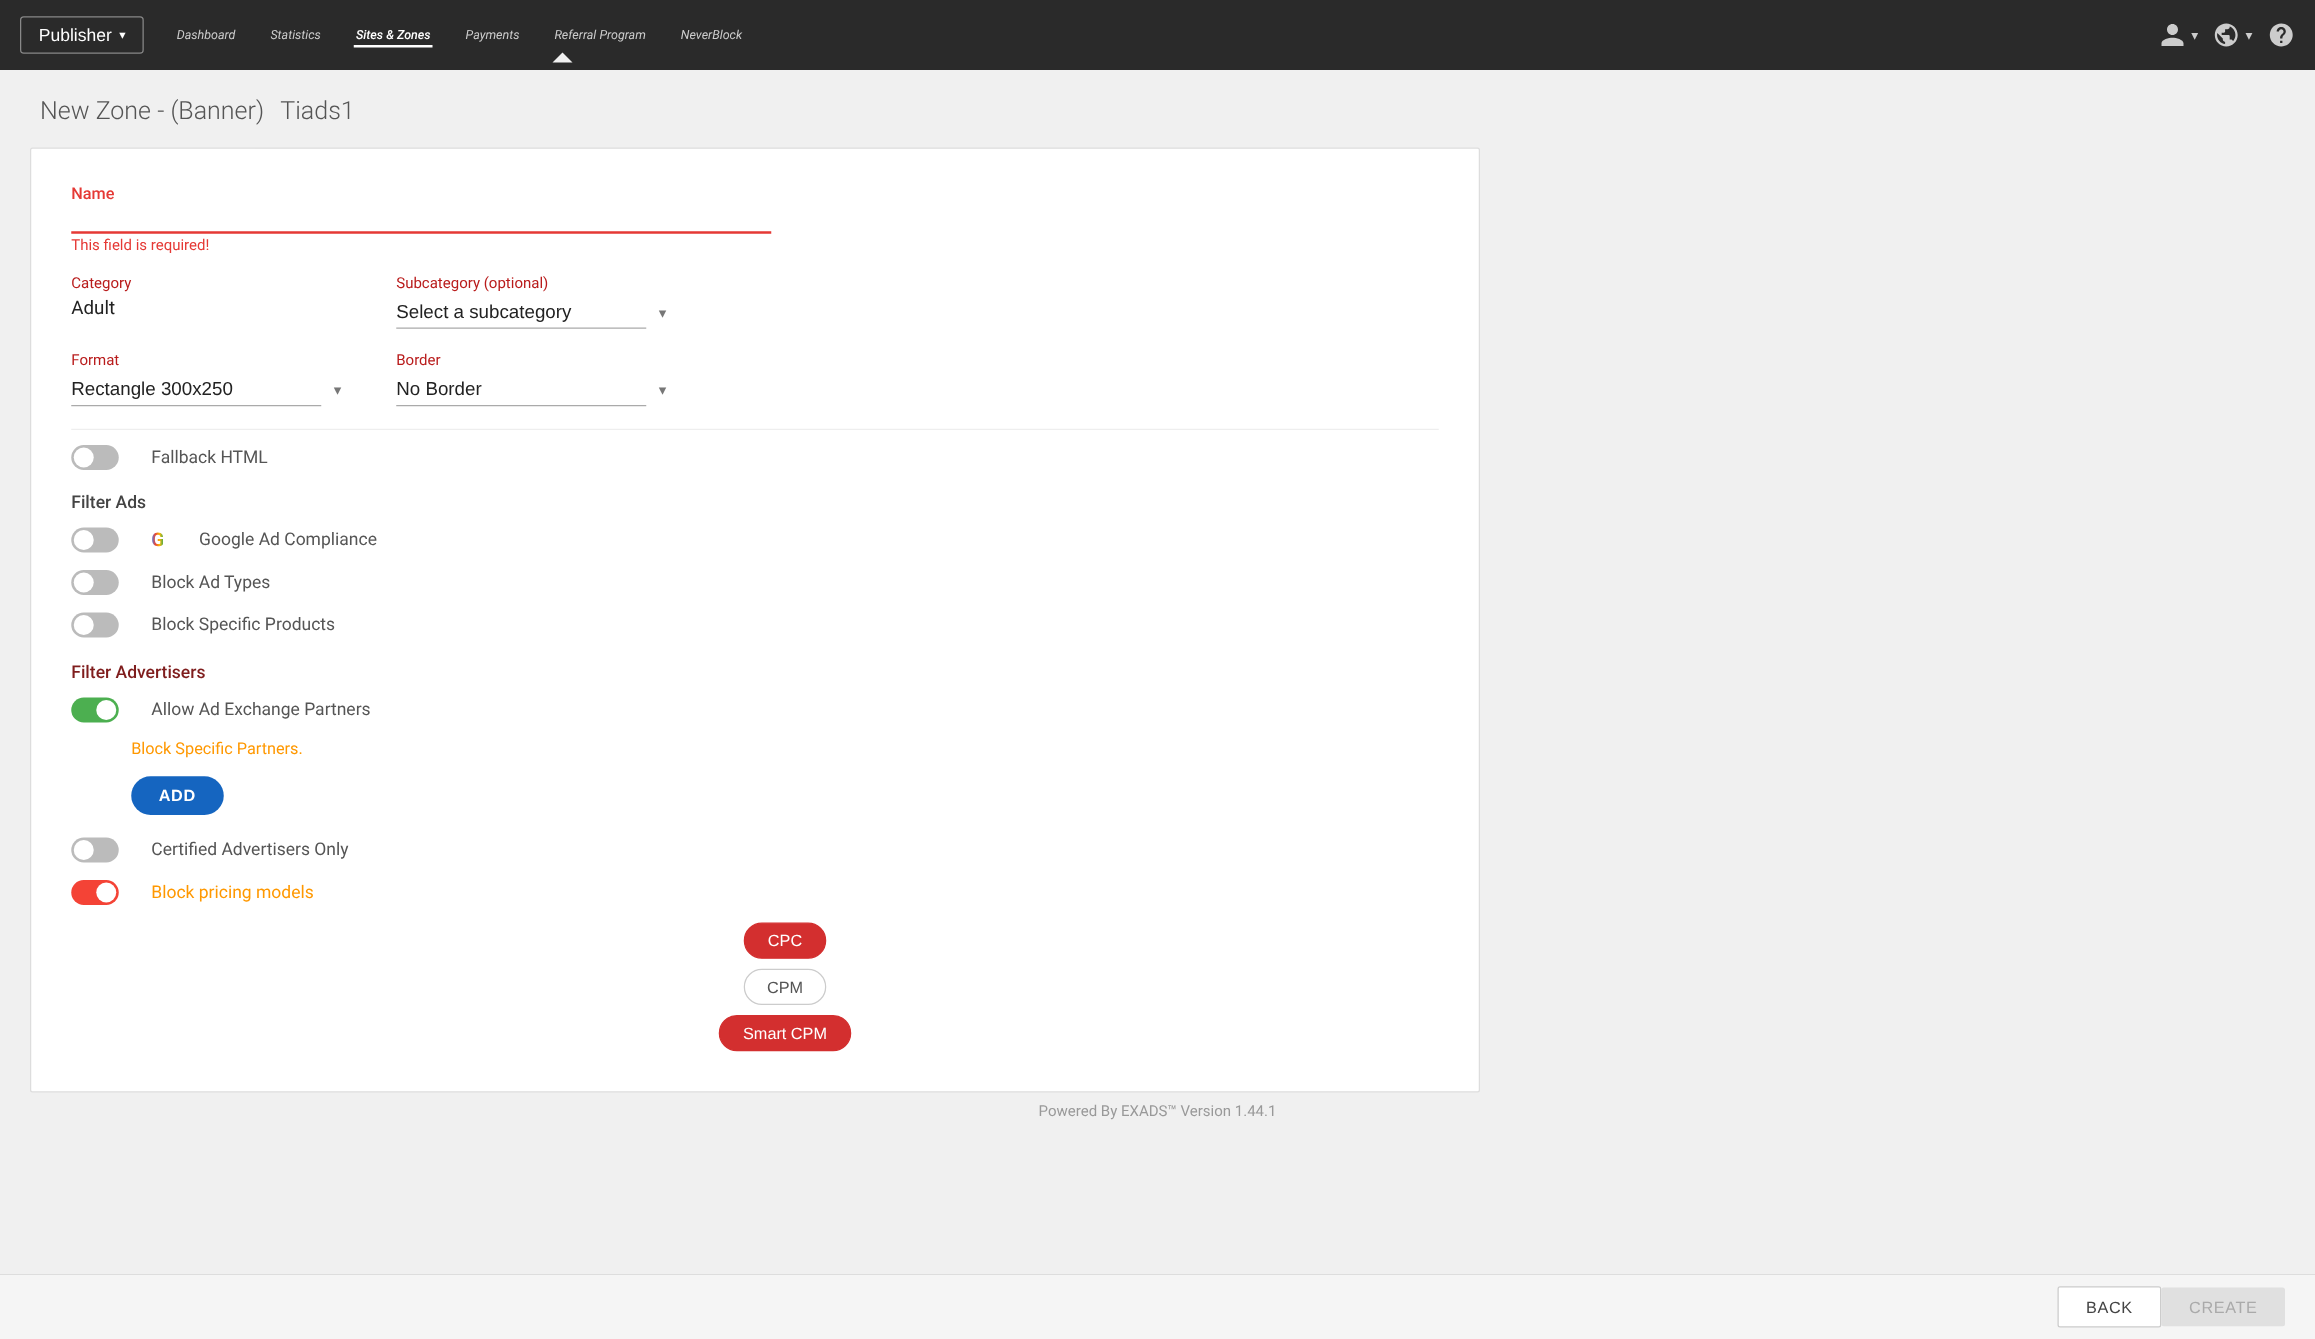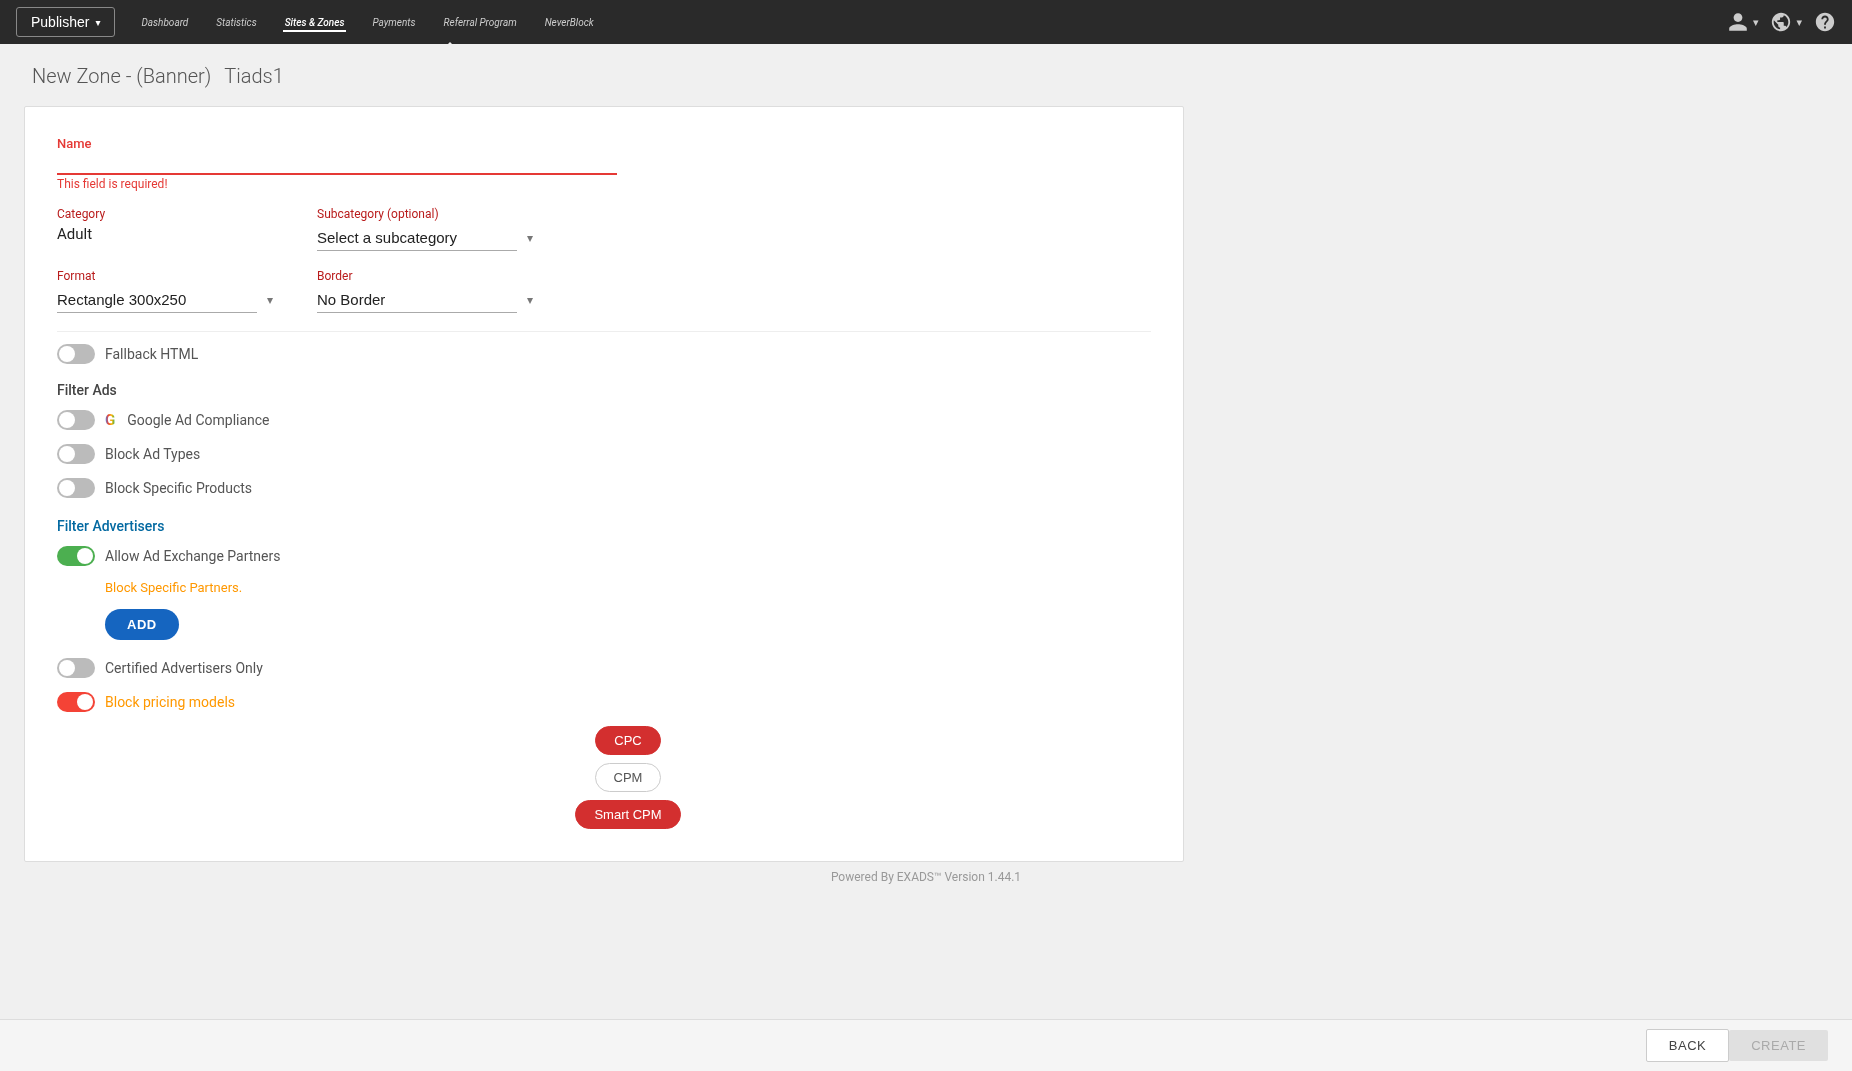--- a/index.html
+++ b/index.html
@@ -1,21 +1,21 @@
 <!DOCTYPE html>
 <html><head>
   <meta charset="utf-8">
   <style>
     * { box-sizing: border-box; margin: 0; padding: 0; }
     body { font-family: Roboto, Arial, sans-serif; background: #f0f0f0; font-size: 14px; color: #333; min-height: 1071px; }
 
     
     .topnav {
       background: #2a2a2a;
-      height: 44px;
+      height: 56px;
       display: flex;
       align-items: center;
       padding: 0 16px;
       gap: 24px;
     }
     .topnav-publisher-btn {
       background: transparent;
       border: 1px solid #888;
       color: #fff;
       padding: 6px 14px;
@@ -164,21 +164,21 @@
       font-size: 14px;
       font-weight: 500;
       color: #444;
       margin-bottom: 12px;
     }
 
     
     .toggle-row {
       display: flex;
       align-items: center;
-      gap: 10px;
+      gap: 26px;
       margin-bottom: 14px;
     }
     .toggle-label {
       font-size: 14px;
       color: #555;
     }
     
     .toggle {
       position: relative;
       width: 38px;
@@ -205,21 +205,21 @@
       background: #fff;
       border-radius: 50%;
       transition: .2s;
     }
     .toggle input:checked + .toggle-slider { background: #4caf50; }
     .toggle input:checked + .toggle-slider::before { transform: translateX(18px); }
     .toggle-red input:checked + .toggle-slider { background: #f44336; }
 
     
     .filter-advertisers-heading {
-      color: #0369a1;
+      color: #7f1d1d;
       font-size: 14px;
       font-weight: 500;
       margin-bottom: 12px;
     }
 
     
     .block-specific-link {
       color: #ff9800;
       font-size: 13px;
       text-decoration: none;

